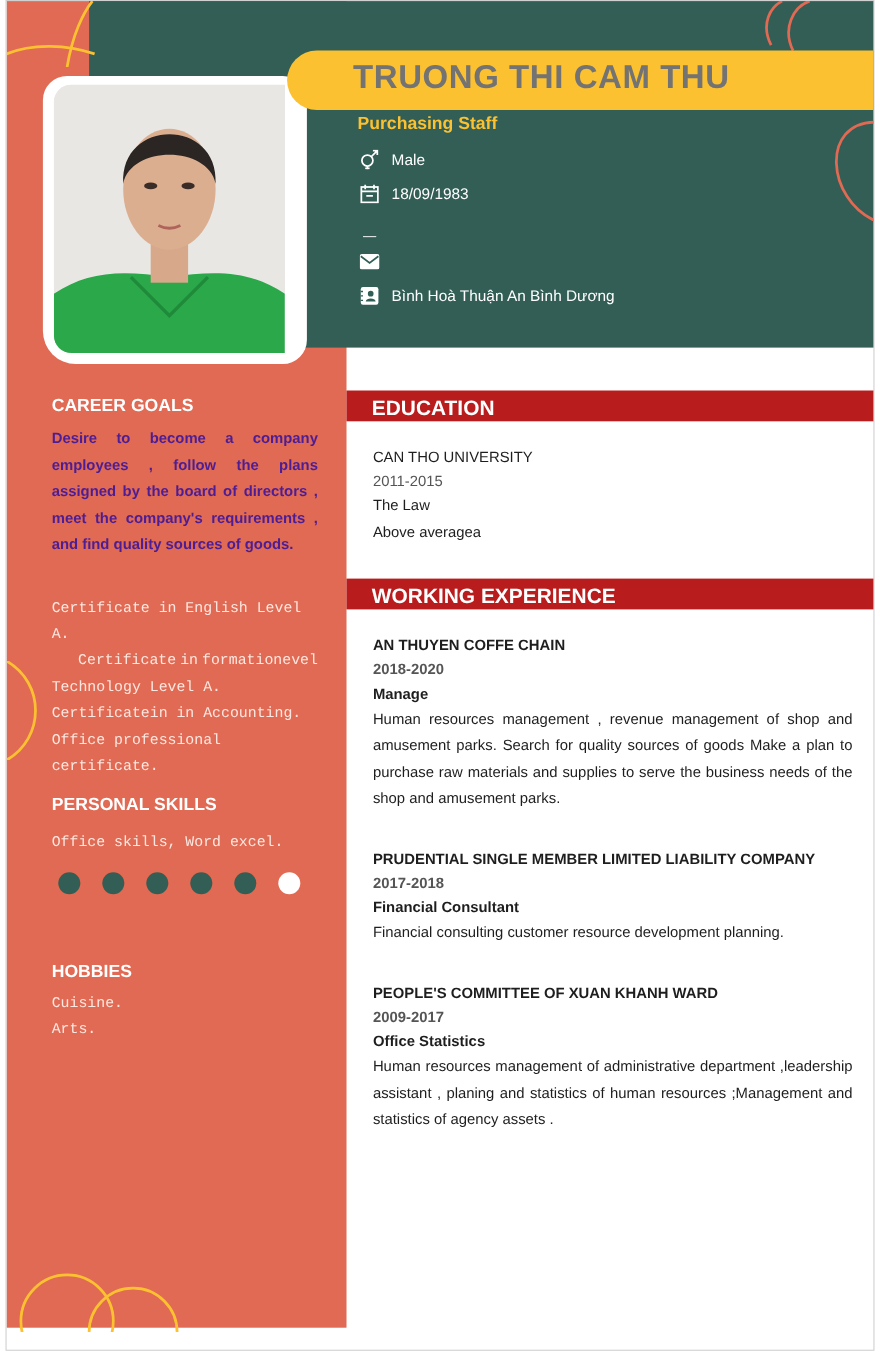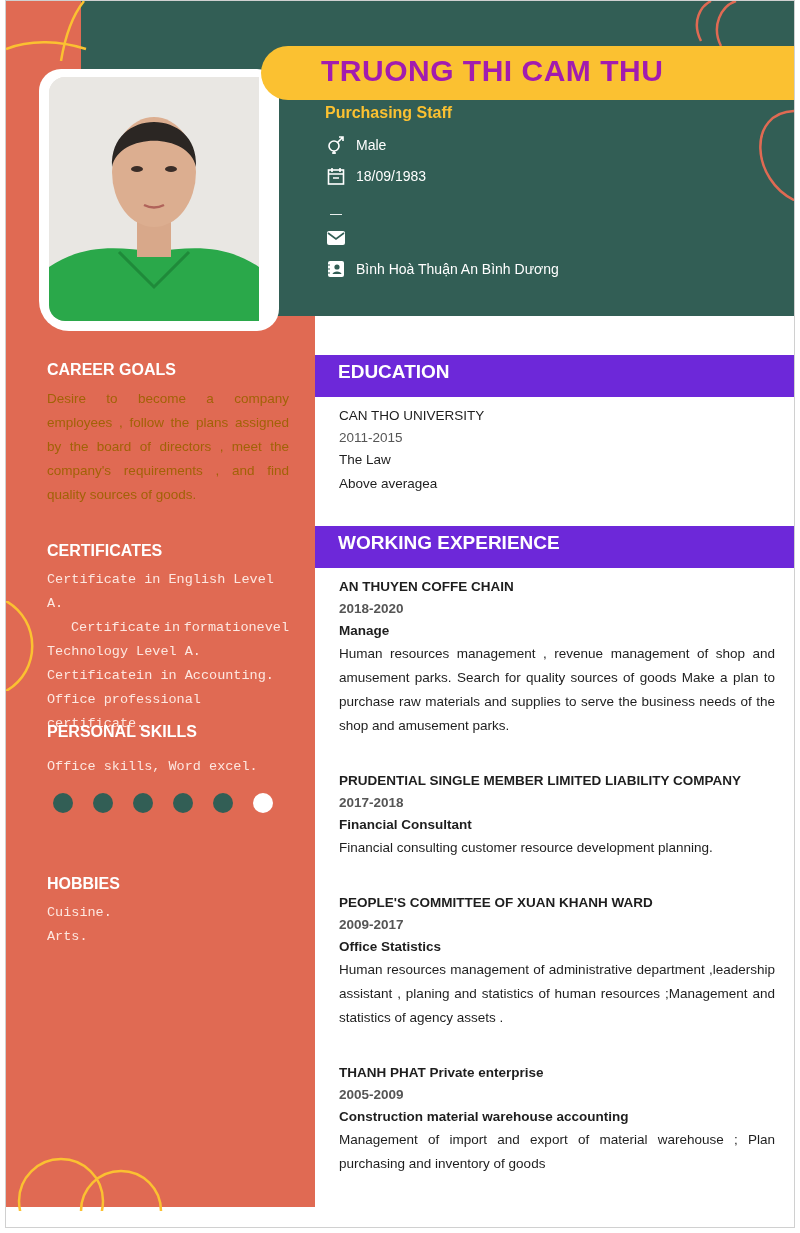--- a/index.html
+++ b/index.html
@@ -14,49 +14,49 @@
   }
   .header-bg {
     position: absolute; left: 75px; top: 0; width: 715px; height: 315px; background: #325e55;
   }
   .name-band {
     position: absolute; left: 255px; top: 45px; width: 535px; height: 54px;
     background: #fbc131; border-radius: 27px 0 0 27px;
   }
   .name {
     position: absolute; left: 315px; top: 53px; font-size: 30px; font-weight: bold;
-    color: #a21caf; letter-spacing: 0.5px; white-space: nowrap;
+    color: #737373; letter-spacing: 0.5px; white-space: nowrap;
   }
   .title {
     position: absolute; left: 319px; top: 103px; font-size: 16px; font-weight: bold; color: #fbc131;
   }
   .contact {
     position: absolute; left: 320px; display: flex; align-items: center; gap: 10px;
     color: #ffffff; font-size: 14px; height: 22px;
   }
   .contact .ic { width: 20px; height: 20px; display: flex; align-items: center; justify-content: center; }
   .photo-frame {
     position: absolute; left: 33px; top: 68px; width: 240px; height: 262px;
     background: #ffffff; border-radius: 22px 22px 22px 30px;
   }
   .photo {
     position: absolute; left: 43px; top: 76px; width: 210px; height: 244px;
     border-radius: 16px 0 0 16px; overflow: hidden; background: #e8e6e2;
   }
   .deco { position: absolute; pointer-events: none; }
   .side-section { position: absolute; left: 41px; width: 242px; color: #ffffff; }
   .side-h { font-size: 16px; font-weight: bold; color: #ffffff; margin-bottom: 8px; }
-  .side-p { font-size: 13.5px; line-height: 24px; color: #a16207; text-align: justify; }
+  .side-p { font-size: 13.5px; line-height: 24px; color: #4c1d95; text-align: justify; font-weight: bold; }
   .side-line { font-size: 13.5px; line-height: 24px; color: #fde7e0; font-family: Liberation Mono, monospace; }
   .justify-line { display: flex; justify-content: space-between; margin-left: 24px; }
   .dots { display: flex; gap: 20px; margin-top: 14px; margin-left: 6px; }
   .dot { width: 20px; height: 20px; border-radius: 50%; background: #325e55; }
   .dot.empty { background: #ffffff; }
   .main-h {
-    position: absolute; left: 309px; width: 481px; height: 42px; background: #6d28d9;
+    position: absolute; left: 309px; width: 481px; height: 28px; background: #b91c1c;
     color: #ffffff; font-size: 19px; font-weight: bold; padding-left: 23px; line-height: 34px;
   }
   .main-block { position: absolute; left: 333px; width: 436px; color: #1e1e1e; font-size: 13.5px; }
   .main-block .l { line-height: 22px; }
   .main-block .b { font-weight: bold; }
   .main-block .gray { color: #555555; }
   .main-block .p { line-height: 24px; text-align: justify; }
 </style>
 </head>
 <body>
@@ -143,21 +143,20 @@
     </span>
     <span>Bình Hoà Thuận An Bình Dương</span>
   </div>
 
   <div class="side-section" style="top:360px">
     <div class="side-h">CAREER GOALS</div>
     <div class="side-p">Desire to become a company employees , follow the plans assigned by the board of directors , meet the company's requirements , and find quality sources of goods.</div>
   </div>
 
   <div class="side-section" style="top:541px">
-    <div class="side-h">CERTIFICATES</div>
     <div class="side-line">Certificate in English Level A.</div>
     <div class="side-line justify-line">
       <span>Certificate</span>
       <span>in</span>
       <span>formationevel</span>
     </div>
     <div class="side-line">Technology Level A.</div>
     <div class="side-line">Certificatein in Accounting.</div>
     <div class="side-line">Office professional certificate.</div>
   </div>
@@ -205,20 +204,14 @@
     <div class="p">Financial consulting customer resource development planning.</div>
   </div>
 
   <div class="main-block" style="top:891px">
     <div class="l b">PEOPLE'S COMMITTEE OF XUAN KHANH WARD</div>
     <div class="l b gray">2009-2017</div>
     <div class="l b">Office Statistics</div>
     <div class="p">Human resources management of administrative department ,leadership assistant , planing and statistics of human resources ;Management and statistics of agency assets .</div>
   </div>
 
-  <div class="main-block" style="top:1061px">
-    <div class="l b">THANH PHAT Private enterprise</div>
-    <div class="l b gray">2005-2009</div>
-    <div class="l b">Construction material warehouse accounting</div>
-    <div class="p">Management of import and export of material warehouse ; Plan purchasing and inventory of goods</div>
-  </div>
 
 </div>
 
 </body></html>

